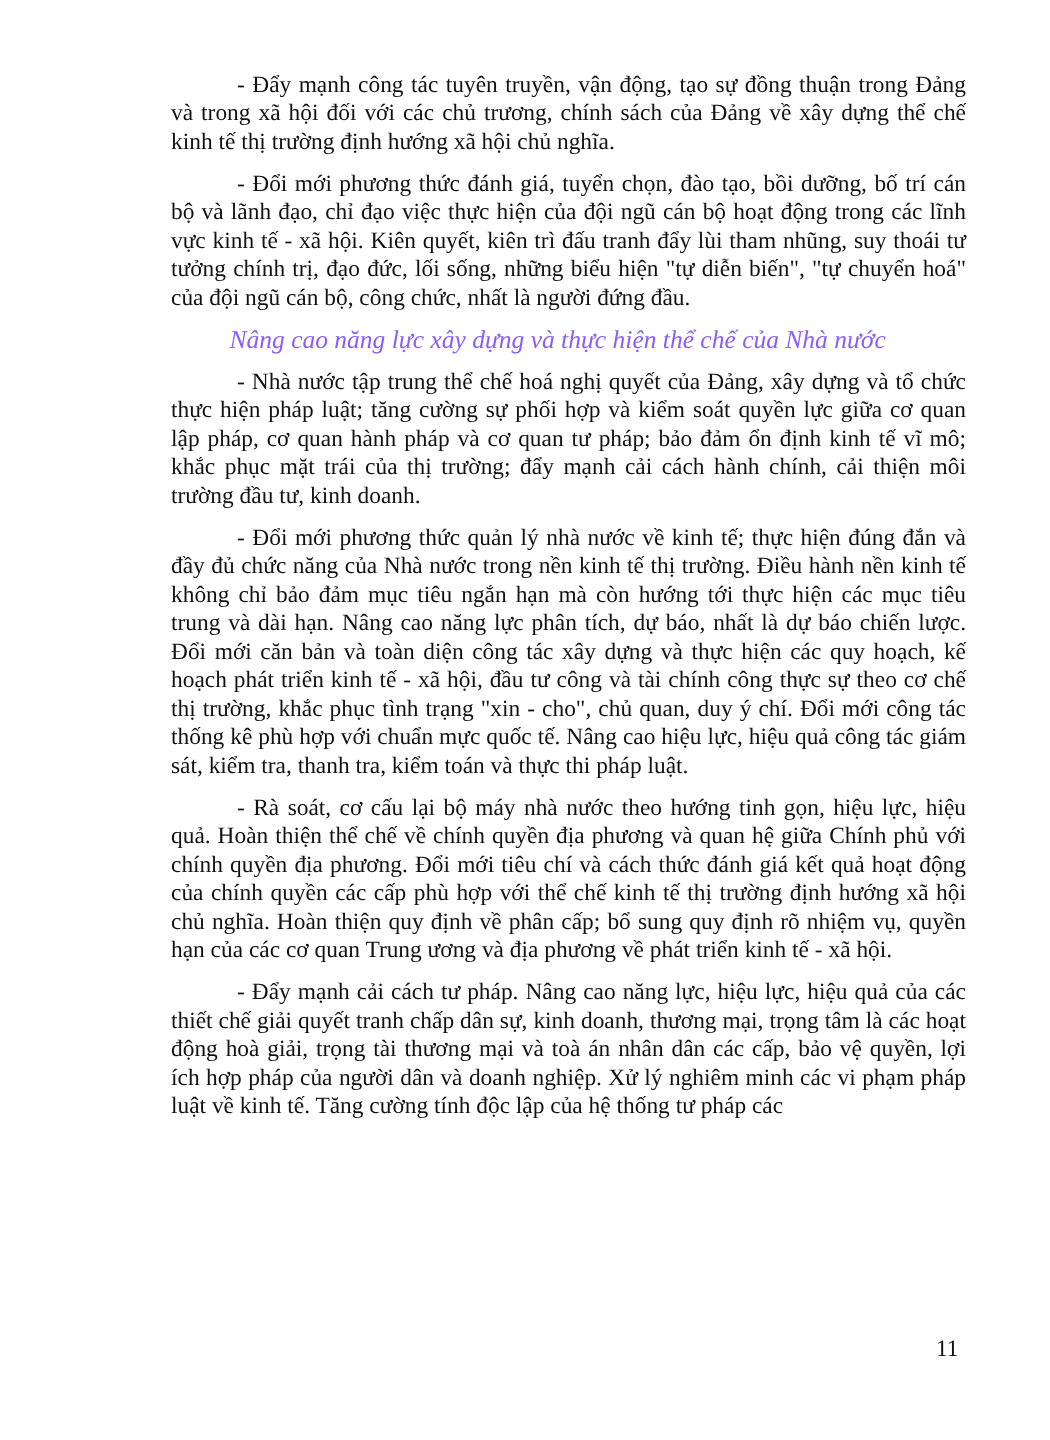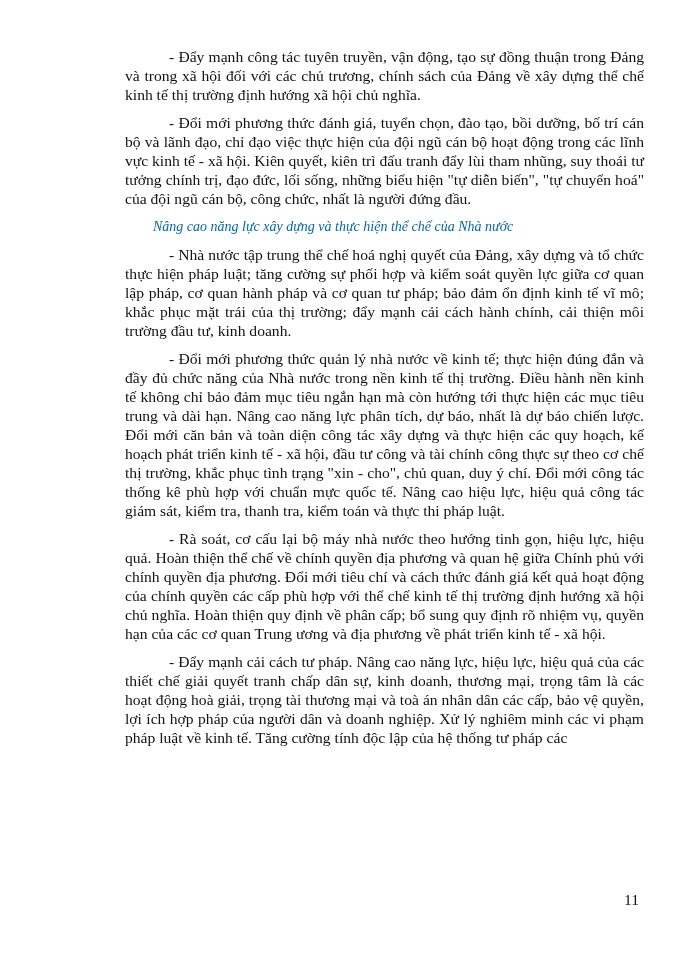--- a/index.html
+++ b/index.html
@@ -15,35 +15,35 @@
       font-family: "Liberation Serif", "DejaVu Serif", serif;
       color: #111111;
     }
     .page {
       position: absolute;
       left: 109px;
       top: 47px;
       width: 535px;
     }
     .para {
-      margin: 0 0 9px 16px;
+      margin: 0 0 9px 5px;
       font-size: 15.6px;
       line-height: 19px;
       text-align: justify;
       text-indent: 44px;
       word-spacing: 0px;
       font-family: Liberation Serif, serif;
     }
     .heading {
       margin: 0 0 9px 0;
-      font-size: 14px;
+      font-size: 17px;
       line-height: 19px;
       font-style: italic;
       text-indent: 44px;
-      color: #0369a1;
+      color: #8b5cf6;
     }
     .page-number {
       position: absolute;
       left: 624px;
       top: 890px;
       font-size: 15.6px;
       line-height: 19px;
       color: #111111;
     }
   </style>

